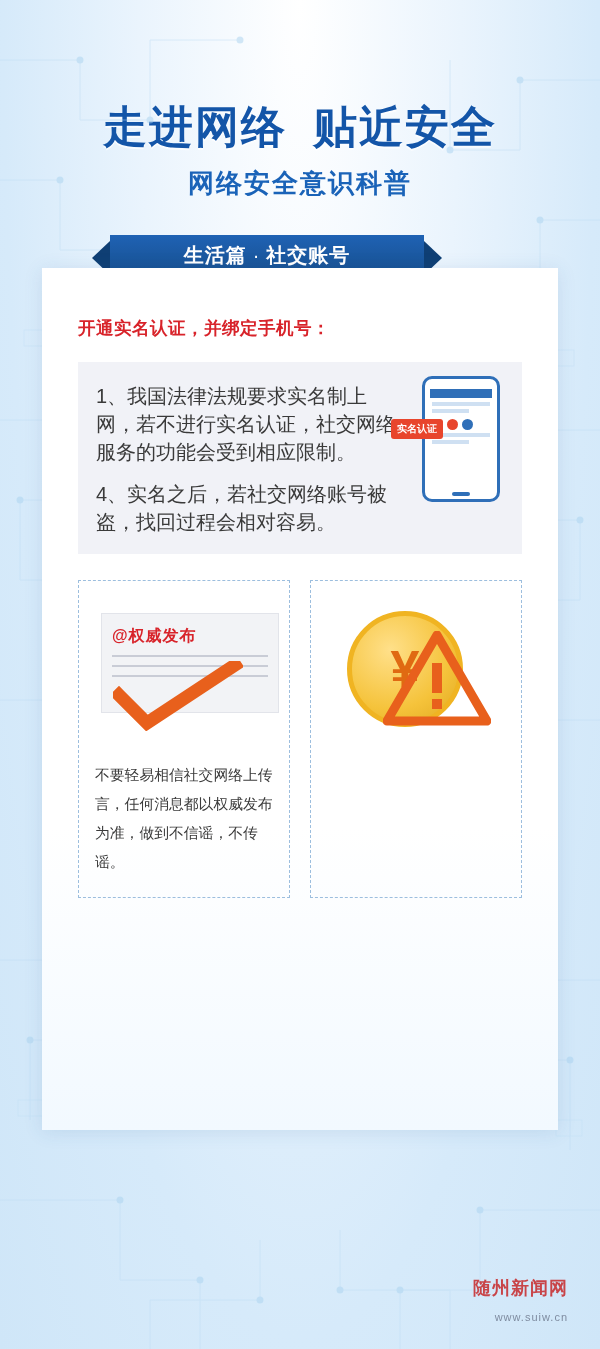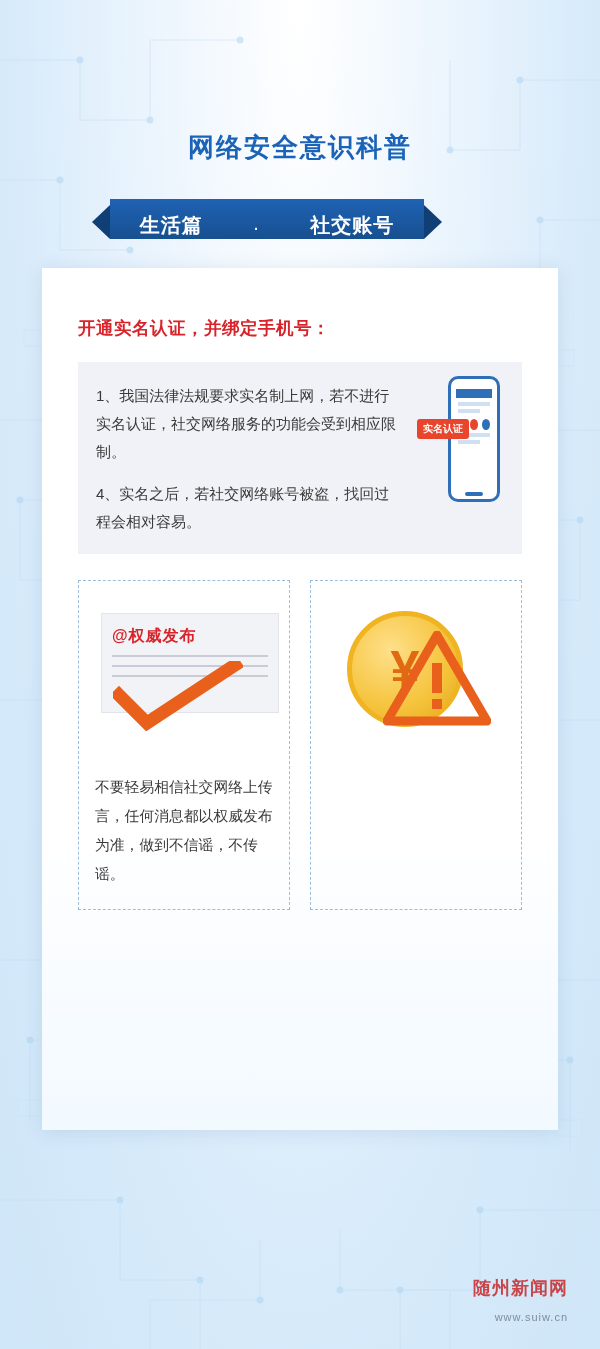--- a/index.html
+++ b/index.html
@@ -25,36 +25,36 @@
   
   .header { padding-top:98px; text-align:center; }
   .title {
     font-size:44px; font-weight:bold; letter-spacing:2px;
     color:#1355a8;
     font-family:"DejaVu Sans","Liberation Sans",sans-serif;
     text-shadow:0 2px 0 rgba(255,255,255,.7);
   }
   .title .gap { display:inline-block; width:26px; }
   .subtitle {
-    margin-top:32px;
+    margin-top:9px;
     font-size:26px; font-weight:bold; color:#1a63b8; letter-spacing:2px;
   }
 
   
   .ribbon-wrap {
     margin-top:34px;
     position:relative;
     height:46px;
   }
   .ribbon {
     position:absolute; left:110px; top:0;
     width:314px; height:40px;
     background:linear-gradient(180deg,#1f62b4,#17508f);
-    display:flex; align-items:flex-end; justify-content:center;
-    color:#fff; font-size:20px; font-weight:bold; letter-spacing:1px;gap:44px;
+    display:flex; align-items:center; justify-content:center;
+    color:#fff; font-size:20px; font-weight:bold; letter-spacing:1px;
   }
   .ribbon .dot { margin:0 6px; font-weight:normal; }
   .ribbon .sub { font-weight:bold; }
   .ribbon:before {
     content:""; position:absolute; left:-18px; top:6px;
     border-top:17px solid transparent;
     border-bottom:17px solid transparent;
     border-right:18px solid #0f3f74;
   }
   .ribbon:after {
@@ -85,28 +85,28 @@
   
   .notebox {
     margin-top:22px;
     background:#f1f2f7;
     padding:20px 18px 18px 18px;
     position:relative;
     min-height:152px;
   }
   .note-list { width:300px; }
   .note-item {
-    font-size:15px; line-height:28px; color:#3a3a3a;
+    font-size:20px; line-height:28px; color:#3a3a3a;
   }
   .note-item + .note-item { margin-top:14px; }
 
   
   .phone {
     position:absolute; right:22px; top:14px;
-    width:52px; height:126px;
+    width:78px; height:126px;
     border:3px solid #2f6fb8; border-radius:10px;
     background:#fff;
   }
   .phone .screen {
     position:absolute; left:5px; right:5px; top:10px; bottom:14px;
     background:#fff; overflow:hidden;
   }
   .phone .bar { height:9px; background:#2f6fb8; margin:0 0 4px 0; }
   .phone .line { height:4px; background:#cfe0f2; margin:3px 2px; }
   .phone .line.s { width:60%; }
@@ -126,21 +126,21 @@
   }
 
   
   .panels { display:flex; gap:20px; margin-top:26px; }
   .panel {
     flex:1; border:1px dashed #9cbede; padding:18px 16px 20px 16px;
     min-height:296px; display:flex; flex-direction:column;
   }
   .panel .art { height:150px; position:relative; }
   .panel .cap {
-    margin-top:24px; font-size:14.8px; line-height:29px; color:#3a3a3a;
+    margin-top:12px; font-size:14.8px; line-height:29px; color:#3a3a3a;
   }
 
   
   .doc {
     position:absolute; left:6px; top:14px;
     width:178px; height:100px; background:#f2f3f6; border:1px solid #e2e4ea;
   }
   .doc .dtitle {
     color:#d8232a; font-size:16px; font-weight:bold; letter-spacing:1px;
     padding:12px 0 0 10px;
@@ -234,20 +234,23 @@
     </g>
     <g fill="none" stroke="#bcdcf4" stroke-width="1" opacity="0.7">
       <rect x="24" y="330" width="26" height="16"></rect>
       <rect x="548" y="350" width="26" height="16"></rect>
       <rect x="18" y="1100" width="26" height="16"></rect>
       <rect x="556" y="1120" width="26" height="16"></rect>
     </g>
   </svg>
 
   <div class="header">
+    <div class="title">
+      <span>走进网络</span><span class="gap"></span><span>贴近安全</span>
+    </div>
     <div class="subtitle">网络安全意识科普</div>
   </div>
 
   <div class="ribbon-wrap">
     <div class="ribbon">
       <span>生活篇</span>
       <span class="dot">·</span>
       <span class="sub">社交账号</span>
     </div>
   </div>

